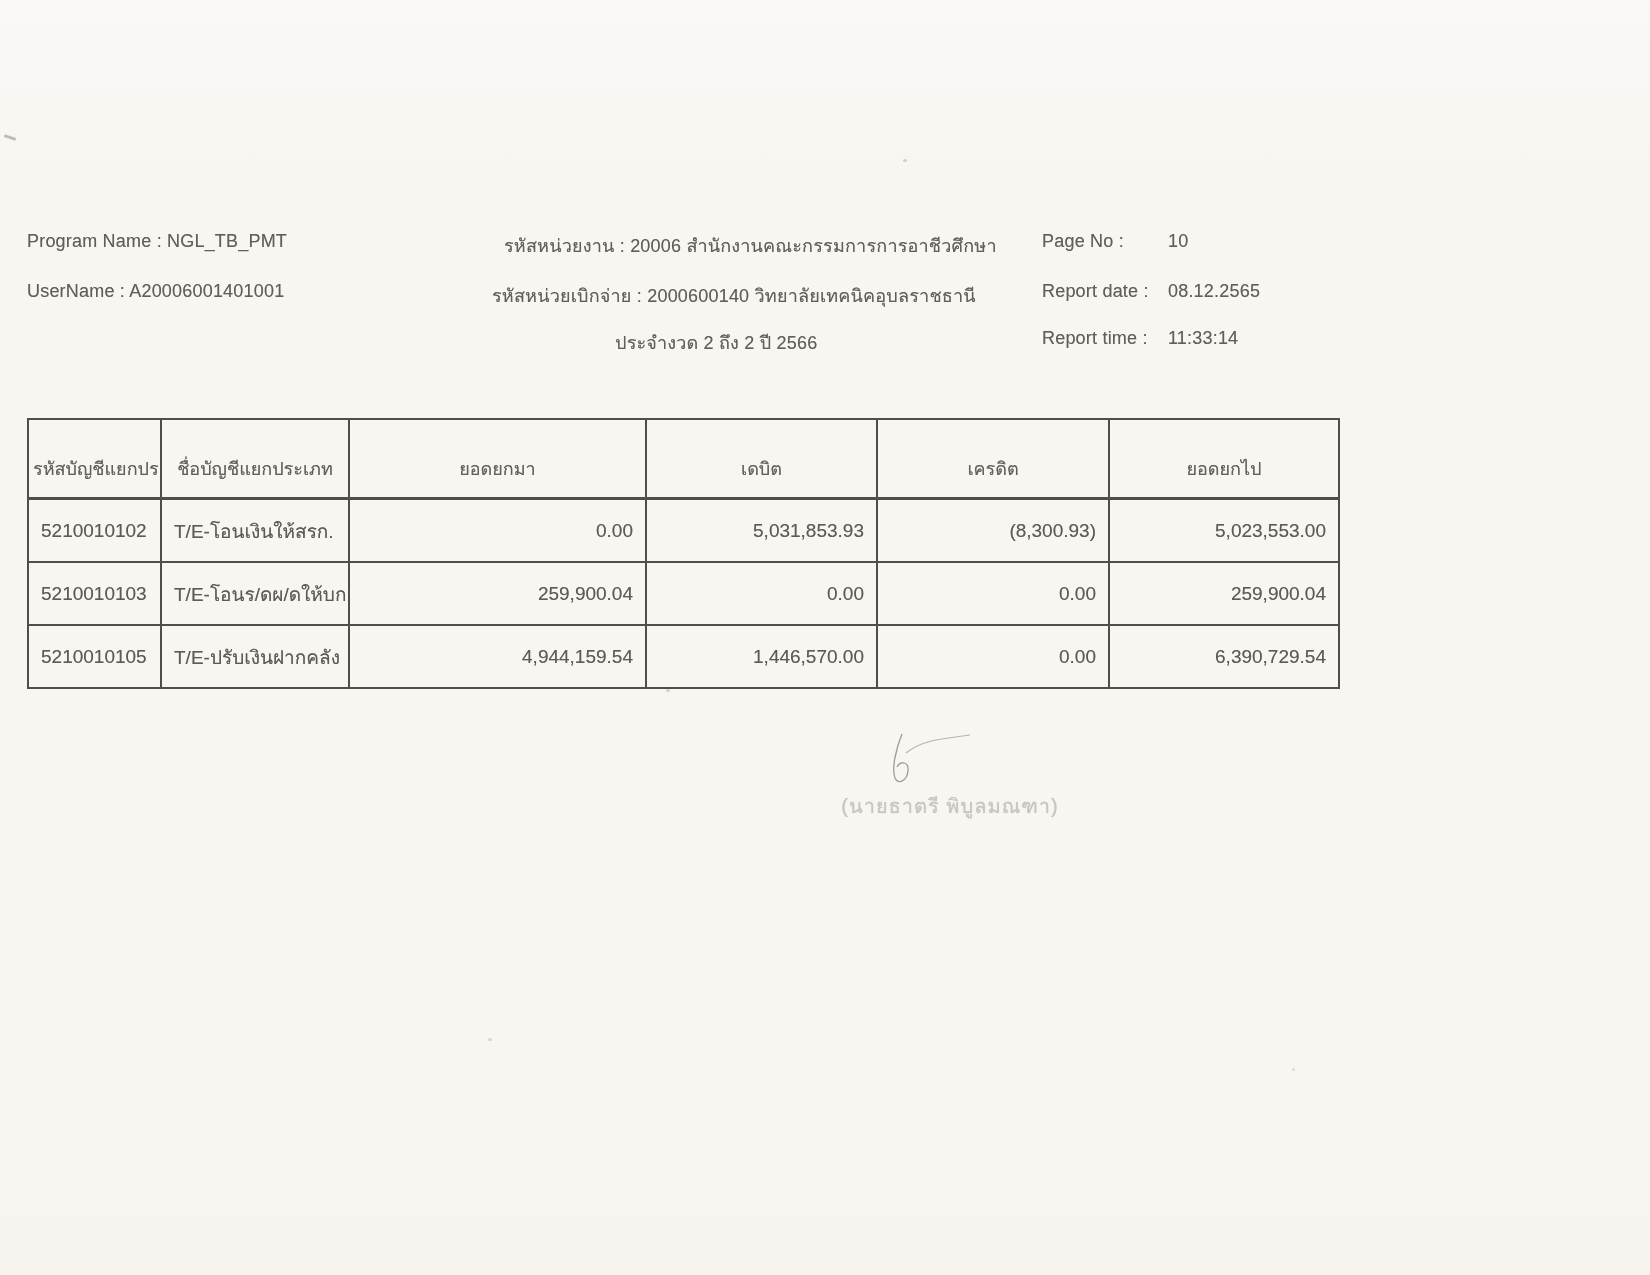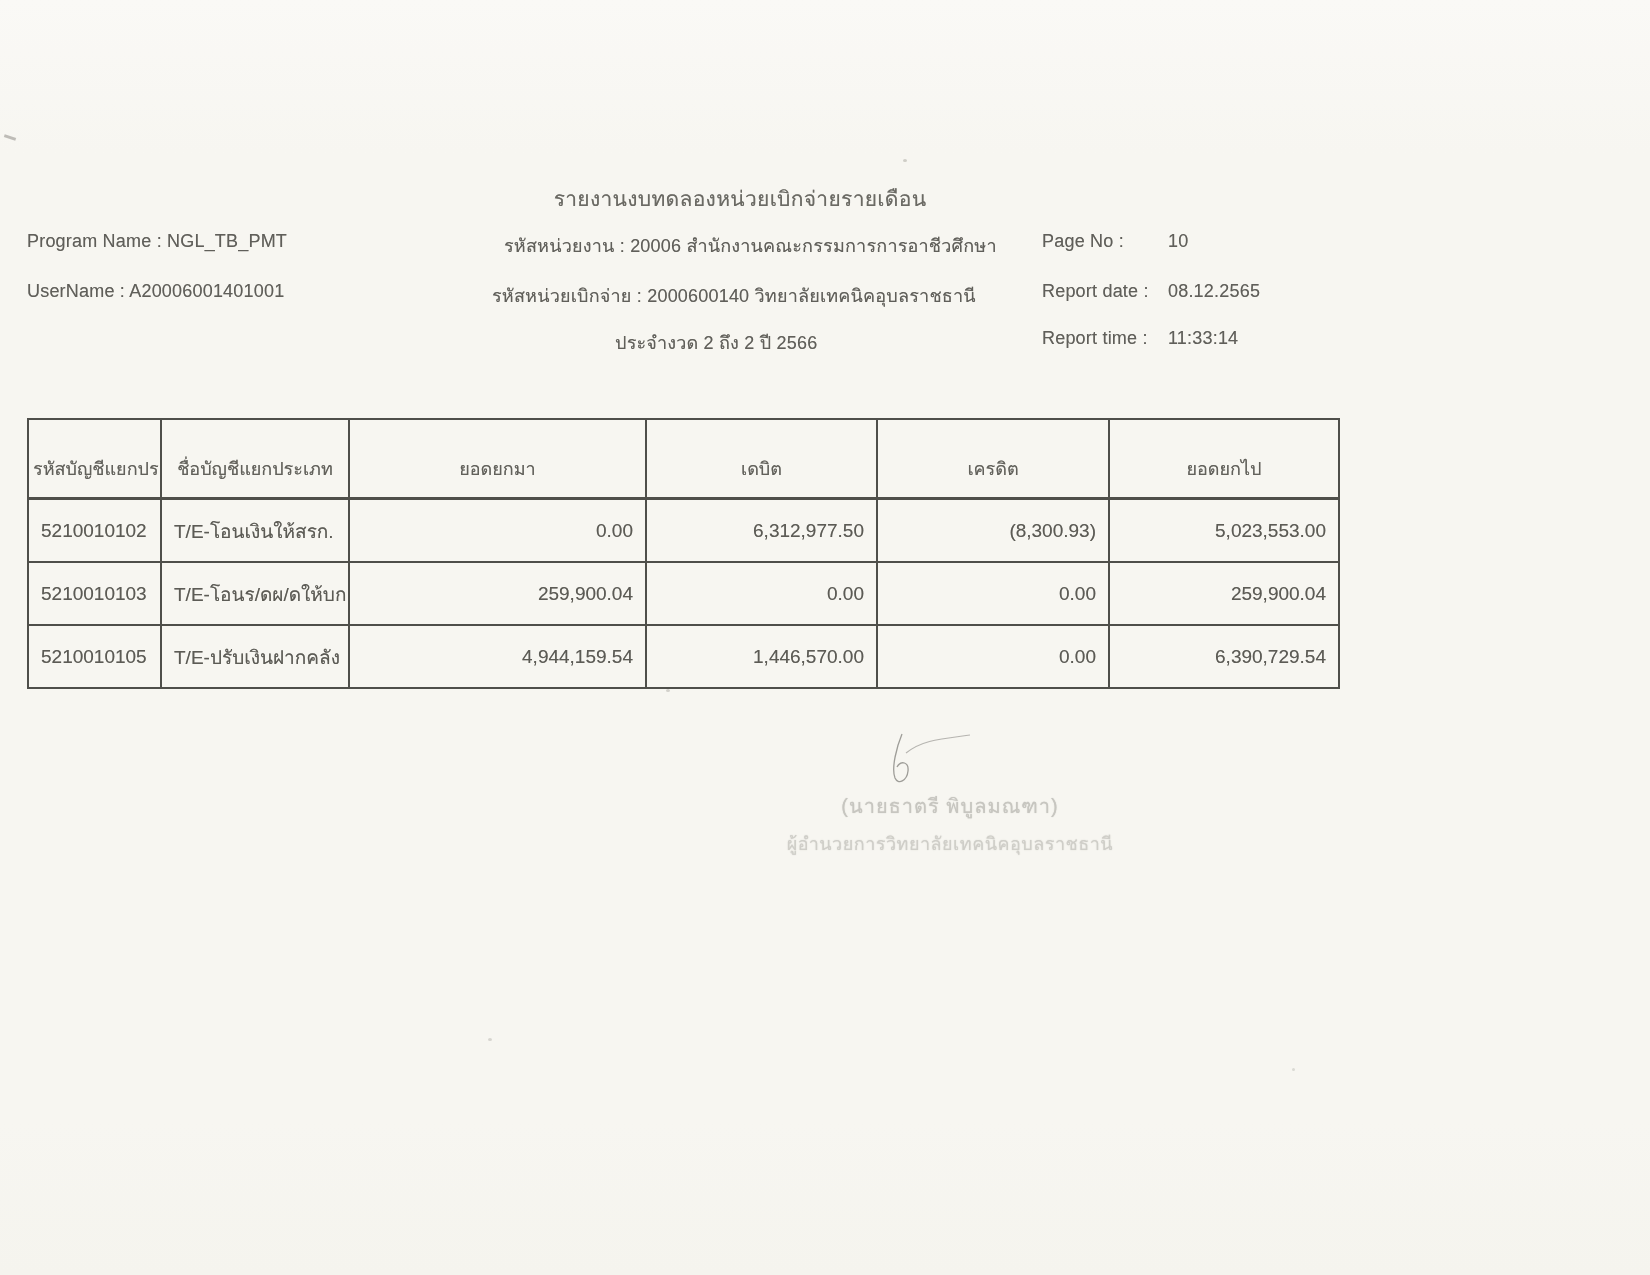--- a/index.html
+++ b/index.html
@@ -66,21 +66,20 @@
 <body>
 
 <div class="paper">
 
   <div class="edge-tick"></div>
   <div class="speck" style="left:903px;top:159px;width:4px;height:3px;opacity:.5;"></div>
   <div class="speck" style="left:666px;top:689px;width:4px;height:3px;opacity:.45;"></div>
   <div class="speck" style="left:488px;top:1038px;width:4px;height:3px;opacity:.4;"></div>
   <div class="speck" style="left:1292px;top:1068px;width:3px;height:3px;opacity:.35;"></div>
 
-  <h1 class="report-title">รายงานงบทดลองหน่วยเบิกจ่ายรายเดือน</h1>
 
   <div class="hdr" style="left:27px;top:231px;">Program Name : NGL_TB_PMT</div>
   <div class="hdr" style="left:27px;top:281px;">UserName : A20006001401001</div>
 
   <div class="hdr" style="left:485px;top:231px;margin-left:19px;">รหัสหน่วยงาน : 20006 สำนักงานคณะกรรมการการอาชีวศึกษา</div>
   <div class="hdr" style="left:492px;top:281px;">รหัสหน่วยเบิกจ่าย : 2000600140 วิทยาลัยเทคนิคอุบลราชธานี</div>
   <div class="hdr" style="left:615px;top:328px;">ประจำงวด 2 ถึง 2 ปี 2566</div>
 
   <div class="hdr" style="left:1042px;top:231px;">Page No :</div>
   <div class="hdr" style="left:1168px;top:231px;">10</div>
@@ -106,21 +105,21 @@
         <th>เดบิต</th>
         <th>เครดิต</th>
         <th>ยอดยกไป</th>
       </tr>
     </thead>
     <tbody>
       <tr>
         <td class="td-code">5210010102</td>
         <td class="td-name">T/E-โอนเงินให้สรก.</td>
         <td class="td-num">0.00</td>
-        <td class="td-num">6,312,977.50</td>
+        <td class="td-num">5,031,853.93</td>
         <td class="td-num">(8,300.93)</td>
         <td class="td-num">5,023,553.00</td>
       </tr>
       <tr>
         <td class="td-code">5210010103</td>
         <td class="td-name">T/E-โอนร/ดผ/ดให้บก.</td>
         <td class="td-num">259,900.04</td>
         <td class="td-num">0.00</td>
         <td class="td-num">0.00</td>
         <td class="td-num">259,900.04</td>
@@ -135,16 +134,15 @@
       </tr>
     </tbody>
   </table>
 
   <div class="sig-wrap">
     <svg class="sig-mark" width="110" height="64" viewBox="0 0 110 64">
       <path d="M32 8 C27 20 21 42 25 52 C28 59 37 55 38 45 C39 36 31 34 27 41" stroke="#8e8d88" stroke-width="1.3" fill="none" opacity="0.85"></path>
       <path d="M36 27 C52 14 70 13 100 9" stroke="#9a9994" stroke-width="1.1" fill="none" opacity="0.7"></path>
     </svg>
     <div class="sig-name">(นายธาตรี พิบูลมณฑา)</div>
-    <div class="sig-pos">ผู้อำนวยการวิทยาลัยเทคนิคอุบลราชธานี</div>
   </div>
 
 </div>
 
 </body></html>

